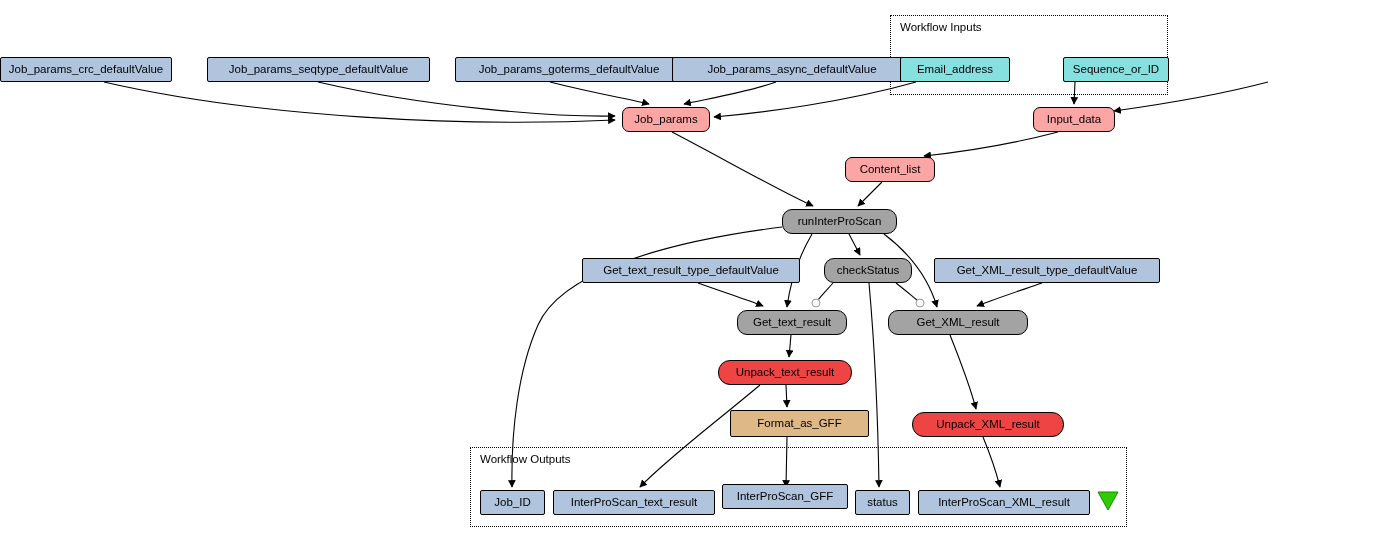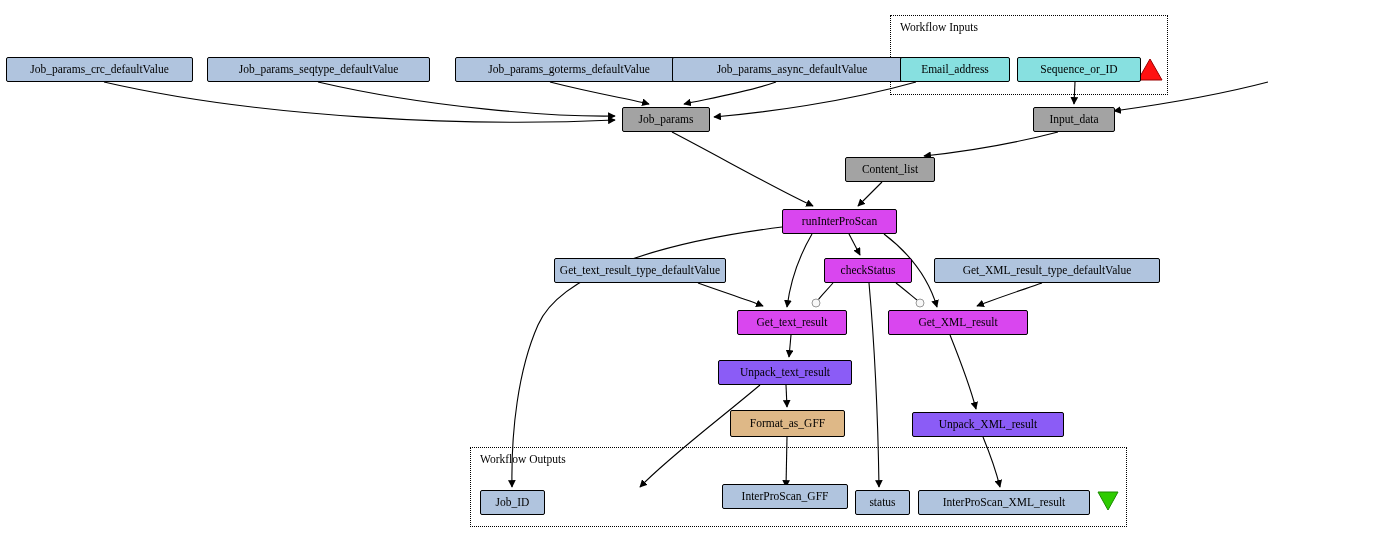--- a/index.html
+++ b/index.html
@@ -1,20 +1,20 @@
 <!DOCTYPE html>
 <html><head>
 <meta charset="utf-8">
 <style>
   html,body { margin:0; padding:0; background:#ffffff; }
   #canvas {
     position:relative;
     width:1379px; height:544px;
     background:#ffffff;
-    font-family:Liberation Serif, serif;
+    font-family:Liberation Sans, sans-serif;
     overflow:hidden;
   }
   #edge-layer {
     position:absolute; left:0; top:0; width:1379px; height:544px;
     z-index:1;
   }
   .node {
     position:absolute;
     height:25px;
     box-sizing:border-box;
@@ -23,23 +23,23 @@
     text-align:center;
     line-height:23px;
     font-size:11.5px;
     color:#000000;
     white-space:nowrap;
     z-index:2;
     cursor:default;
   }
   .c-defval  { background:#b0c4de; }
   .c-inport  { background:#87e0e0; }
-  .c-purple  { background:#a3a3a3; }
-  .c-green   { background:#d946ef; }
-  .c-magenta { background:#8b5cf6; }
+  .c-purple  { background:#fca5a5;border-radius:7px; }
+  .c-green   { background:#a3a3a3;border-radius:10px; }
+  .c-magenta { background:#ef4444;border-radius:12px; }
   .c-tan     { background:#deb887; }
   .group-box {
     position:absolute;
     box-sizing:border-box;
     border:1.5px dotted #000000;
     z-index:0;
   }
   .group-label {
     position:absolute;
     font-size:11.5px;
@@ -91,59 +91,60 @@
     <polygon points="1150,59 1162,80 1138,80" fill="#ff1111" stroke="#990000" stroke-width="1"></polygon>
     <polygon points="1098,492 1118,492 1108,510" fill="#2ecc00" stroke="#1a8a00" stroke-width="1"></polygon>
   </svg>
 
   <div class="group-box" style="left:890px;top:15px;width:278px;height:80px"></div>
   <span class="group-label" style="left:900px;top:21px">Workflow Inputs</span>
 
   <div class="group-box" style="left:470px;top:447px;width:657px;height:80px"></div>
   <span class="group-label" style="left:480px;top:453px">Workflow Outputs</span>
 
-  <div class="node c-defval" style="left:6px;top:57px;width:187px">Job_params_crc_defaultValue</div>
+  <div class="node c-defval" style="left:0;top:57px;width:172px">Job_params_crc_defaultValue</div>
 
   <div class="node c-defval" style="left:207px;top:57px;width:223px">Job_params_seqtype_defaultValue</div>
 
   <div class="node c-defval" style="left:455px;top:57px;width:228px">Job_params_goterms_defaultValue</div>
 
   <div class="node c-defval" style="left:672px;top:57px;width:240px">Job_params_async_defaultValue</div>
 
   <div class="node c-inport" style="left:900px;top:57px;width:110px">Email_address</div>
 
-  <div class="node c-inport" style="left:1017px;top:57px;width:124px">Sequence_or_ID</div>
+  <div class="node c-inport" style="left:1063px;top:57px;width:106px">Sequence_or_ID</div>
 
 
   <div class="node c-purple" style="left:622px;top:107px;width:88px">Job_params</div>
 
   <div class="node c-purple" style="left:1033px;top:107px;width:82px">Input_data</div>
 
   <div class="node c-purple" style="left:845px;top:157px;width:90px">Content_list</div>
 
   <div class="node c-green" style="left:782px;top:209px;width:115px">runInterProScan</div>
 
   <div class="node c-green" style="left:824px;top:258px;width:88px">checkStatus</div>
 
-  <div class="node c-defval" style="left:554px;top:258px;width:172px">Get_text_result_type_defaultValue</div>
+  <div class="node c-defval" style="left:582px;top:258px;width:218px">Get_text_result_type_defaultValue</div>
 
   <div class="node c-defval" style="left:934px;top:258px;width:226px">Get_XML_result_type_defaultValue</div>
 
   <div class="node c-green" style="left:737px;top:310px;width:110px">Get_text_result</div>
 
   <div class="node c-green" style="left:888px;top:310px;width:140px">Get_XML_result</div>
 
   <div class="node c-magenta" style="left:718px;top:360px;width:134px">Unpack_text_result</div>
 
-  <div class="node c-tan" style="left:730px;top:410px;width:115px;height:27px;line-height:25px">Format_as_GFF</div>
+  <div class="node c-tan" style="left:730px;top:410px;width:139px;height:27px;line-height:25px">Format_as_GFF</div>
 
   <div class="node c-magenta" style="left:912px;top:412px;width:152px">Unpack_XML_result</div>
 
   <div class="node c-defval" style="left:480px;top:490px;width:65px">Job_ID</div>
 
+  <div class="node c-defval" style="left:553px;top:490px;width:162px">InterProScan_text_result</div>
 
   <div class="node c-defval" style="left:722px;top:484px;width:126px">InterProScan_GFF</div>
 
   <div class="node c-defval" style="left:855px;top:490px;width:55px">status</div>
 
   <div class="node c-defval" style="left:918px;top:490px;width:172px">InterProScan_XML_result</div>
 
 </div>
 
 </body></html>

